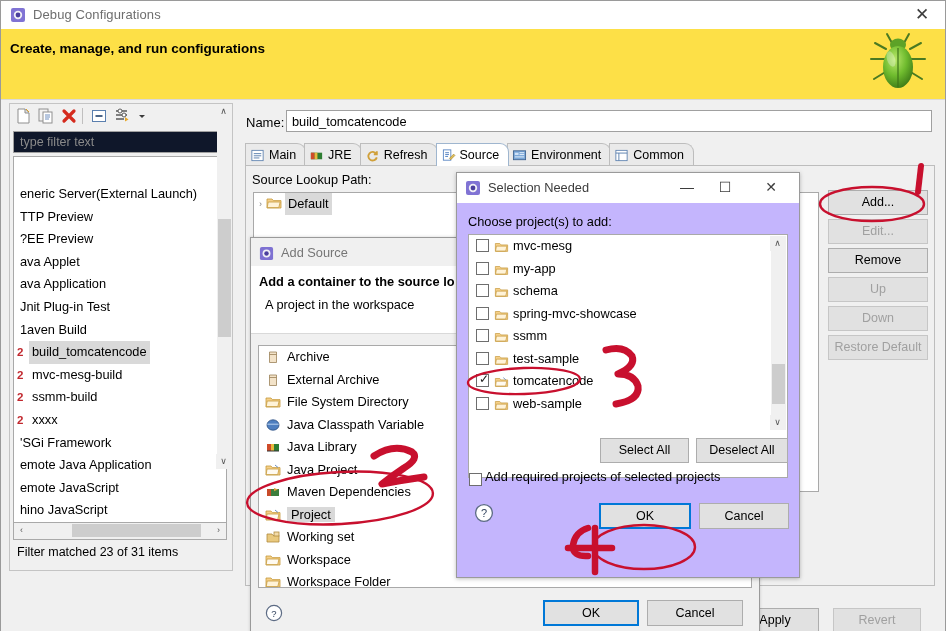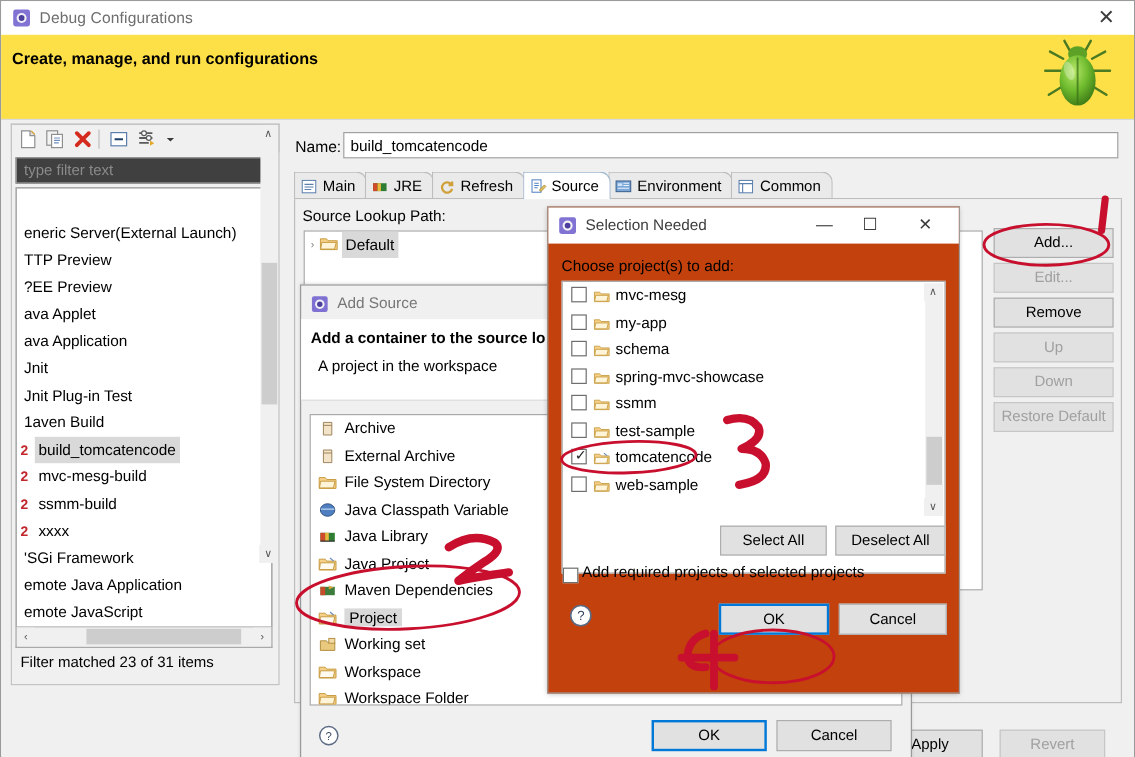--- a/index.html
+++ b/index.html
@@ -22,21 +22,21 @@
   .bug-wrap{position:absolute;right:10px;top:2px;width:74px;height:66px;}
 
   
   .body-area{position:absolute;left:0;top:99px;width:944px;height:531px;background:#f0f0f0;}
 
   
   .left-pane{position:absolute;left:8px;top:3px;width:224px;height:468px;background:#f0f0f0;}
   .lp-toolbar{position:absolute;left:0;top:0;width:224px;height:24px;background:#f0f0f0;border:1px solid #c4c4c4;border-bottom:none;box-sizing:border-box;}
   .tb-icon{position:absolute;top:3px;width:18px;height:18px;}
   .tb-sep{position:absolute;top:4px;width:1px;height:16px;background:#c0bfbf;}
-  .lp-filterbox{position:absolute;left:4px;top:28px;width:214px;height:22px;background:#404040;border:1px solid #a0a0a0;box-sizing:border-box;}
+  .lp-filterbox{position:absolute;left:4px;top:28px;width:214px;height:22px;background:#0f172a;border:1px solid #a0a0a0;box-sizing:border-box;}
   .lp-filter-text{position:absolute;left:6px;top:3px;font-size:12.5px;color:#8a8a8a;}
   .lp-list{position:absolute;left:4px;top:53px;width:214px;height:367px;background:#fff;border:1px solid #a9a9a9;box-sizing:border-box;overflow:hidden;}
   .lp-row{position:relative;height:22.6px;line-height:22.6px;padding-left:3px;font-size:12.8px;white-space:nowrap;color:#000;}
   .lp-row .selwrap{display:inline-block;padding:0 3px;margin-top:26px;}
   .m2{display:inline-block;color:#c1272d;font-weight:bold;font-size:11.5px;width:12px;}
   .lp-vscroll{position:absolute;right:1px;top:1px;width:15px;height:365px;background:#f0f0f0;}
   .lp-vthumb{position:absolute;right:1px;top:115px;width:13px;height:118px;background:#cdcdcd;}
   .arrow-btn{position:absolute;width:15px;height:15px;text-align:center;line-height:15px;font-size:9px;color:#555;background:#f0f0f0;}
   .lp-hscroll{position:absolute;left:4px;top:420px;width:214px;height:17px;background:#f0f0f0;border:1px solid #a9a9a9;border-top:none;box-sizing:border-box;}
   .lp-hthumb{position:absolute;left:58px;top:1px;width:129px;height:13px;background:#cdcdcd;}
@@ -83,21 +83,21 @@
   .as-head-sub{position:absolute;left:14px;top:31px;font-size:12.8px;}
   .as-list{position:absolute;left:7px;top:107px;width:494px;height:243px;background:#fff;border:1px solid #a9a9a9;box-sizing:border-box;overflow:hidden;}
   .as-row{position:relative;height:22.5px;line-height:22.5px;font-size:12.8px;padding-left:28px;white-space:nowrap;}
   .as-row .ricon{position:absolute;left:6px;top:3px;width:16px;height:16px;}
   .as-row.sel .rlbl{background:#d9d9d9;padding:0 4px;}
   .as-help{position:absolute;left:14px;top:366px;width:18px;height:18px;}
   .as-ok{position:absolute;left:292px;top:362px;width:96px;height:26px;background:#e1e1e1;border:2px solid #0078d7;box-sizing:border-box;font-size:12.5px;text-align:center;line-height:22px;}
   .as-cancel{position:absolute;left:396px;top:362px;width:96px;height:26px;background:#e1e1e1;border:1px solid #adadad;box-sizing:border-box;font-size:12.5px;text-align:center;line-height:24px;}
 
   
-  .seln{position:absolute;left:456px;top:172px;width:344px;height:406px;background:#c2410c;border:1px solid #9a9a9a;box-sizing:border-box;box-shadow:0 1px 4px rgba(0,0,0,.25);}
+  .seln{position:absolute;left:456px;top:172px;width:344px;height:406px;background:#c4b5fd;border:1px solid #9a9a9a;box-sizing:border-box;box-shadow:0 1px 4px rgba(0,0,0,.25);}
   .sn-titlebar{position:absolute;left:0;top:0;width:342px;height:30px;background:#fff;}
   .sn-ticon{position:absolute;left:8px;top:7px;width:16px;height:16px;}
   .sn-title{position:absolute;left:31px;top:7px;font-size:12.8px;color:#3c3c3c;}
   .sn-wbtn{position:absolute;top:2px;width:32px;height:24px;text-align:center;line-height:24px;color:#3d3d3d;font-size:14px;}
   .sn-choose{position:absolute;left:11px;top:41px;font-size:12.8px;}
   .sn-list{position:absolute;left:11px;top:61px;width:320px;height:244px;background:#fff;border:1px solid #a9a9a9;box-sizing:border-box;overflow:hidden;}
   .sn-row{position:relative;height:22.5px;line-height:22.5px;font-size:12.8px;padding-left:44px;white-space:nowrap;}
   .sn-cb{position:absolute;left:7px;top:4px;width:13px;height:13px;background:#fff;border:1px solid #6e6e6e;box-sizing:border-box;}
   .sn-cb .tick{position:absolute;left:2px;top:-2px;font-size:12px;color:#222;line-height:13px;}
   .sn-ficon{position:absolute;left:25px;top:4px;width:15px;height:14px;}
@@ -205,21 +205,20 @@
       <div class="lp-filterbox">
         <span class="lp-filter-text">type filter text</span>
       </div>
 
       <div class="lp-list" id="lp-list">
             <div class="lp-row"><span class="selwrap">eneric Server(External Launch)</span></div>
             <div class="lp-row"><span class="selwrap">TTP Preview</span></div>
             <div class="lp-row"><span class="selwrap">?EE Preview</span></div>
             <div class="lp-row"><span class="selwrap">ava Applet</span></div>
             <div class="lp-row"><span class="selwrap">ava Application</span></div>
-            <div class="lp-row"><span class="selwrap">Jnit</span></div>
             <div class="lp-row"><span class="selwrap">Jnit Plug-in Test</span></div>
             <div class="lp-row"><span class="selwrap">1aven Build</span></div>
             <div class="lp-row"><span class="m2">2</span><span class="selwrap " style="background:#d9d9d9">build_tomcatencode</span></div>
             <div class="lp-row"><span class="m2">2</span><span class="selwrap">mvc-mesg-build</span></div>
             <div class="lp-row"><span class="m2">2</span><span class="selwrap">ssmm-build</span></div>
             <div class="lp-row"><span class="m2">2</span><span class="selwrap">xxxx</span></div>
             <div class="lp-row"><span class="selwrap">'SGi Framework</span></div>
             <div class="lp-row"><span class="selwrap">emote Java Application</span></div>
             <div class="lp-row"><span class="selwrap">emote JavaScript</span></div>
             <div class="lp-row"><span class="selwrap">hino JavaScript</span></div>

